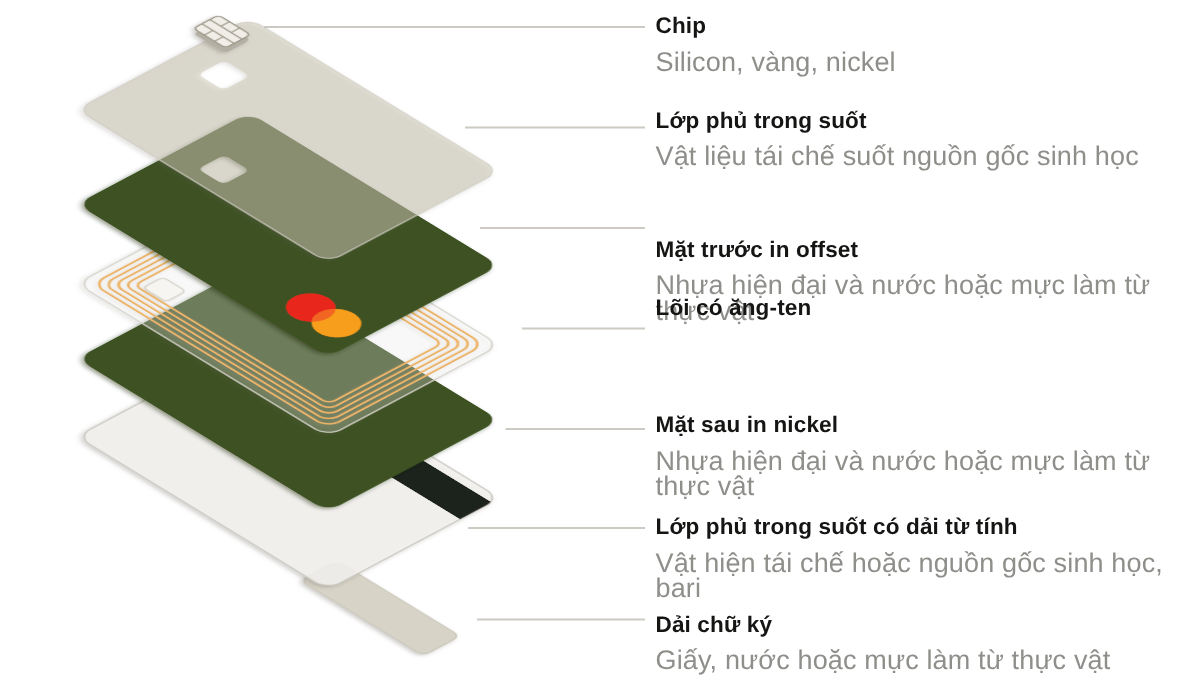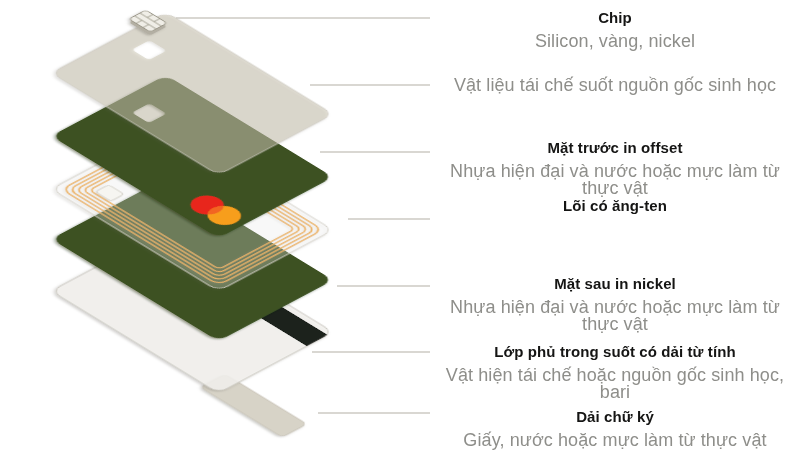--- a/index.html
+++ b/index.html
@@ -1,29 +1,29 @@
 <!DOCTYPE html>
 <html><head>
 <meta charset="utf-8">
 <style>
   html,body{margin:0;padding:0;background:#ffffff;}
   .stage{
     position:relative;width:800px;height:450px;background:#ffffff;overflow:hidden;
     font-family:"Liberation Sans","DejaVu Sans",sans-serif;
   }
   .diagram{position:absolute;left:0;top:0;}
-  .labels{position:absolute;left:437px;top:0;width:356px;height:450px;text-align:center;}
+  .labels{position:absolute;left:437px;top:0;width:356px;height:450px;}
   .label-block{position:absolute;left:0;width:356px;}
   .label-title{
     font-size:15px;font-weight:700;color:#151514;line-height:19px;letter-spacing:.1px;
   }
   .label-sub{
     font-size:18px;font-weight:400;color:#8e8e8a;line-height:17px;margin-top:6px;letter-spacing:.1px;
   }
-  .b1{top:8px;} .b2{top:71px;} .b3{top:138px;} .b4{top:196px;}
+  .b1{top:8px;} .b2{top:71px;} .b3{top:157px;} .b4{top:196px;}
   .b5{top:274px;} .b6{top:342px;} .b7{top:407px;}
 </style>
 </head>
 <body>
 
 <div class="stage">
 
   <svg class="diagram" width="440" height="450" viewBox="0 0 440 450">
     <defs>
       <filter id="fG" x="-25%" y="-25%" width="160%" height="170%">
@@ -98,20 +98,21 @@
       <path d="M -12.5 -3 H 12.5 M -12.5 3 H 12.5 M -4 -9.5 V -3 M 4 -9.5 V -3 M -4 3 V 9.5 M 4 3 V 9.5" fill="none" stroke="#9b9789" stroke-width="0.9"></path>
     </g>
   </svg>
 
   <div class="labels">
     <div class="label-block b1">
       <div class="label-title">Chip</div>
       <div class="label-sub">Silicon, vàng, nickel</div>
     </div>
     <div class="label-block b2">
+      <div class="label-title">Lớp phủ trong suốt</div>
       <div class="label-sub">Vật liệu tái chế suốt nguồn gốc sinh học</div>
     </div>
     <div class="label-block b3">
       <div class="label-title">Mặt trước in offset</div>
       <div class="label-sub">Nhựa hiện đại và nước hoặc mực làm từ thực vật</div>
     </div>
     <div class="label-block b4">
       <div class="label-title">Lõi có ăng-ten</div>
     </div>
     <div class="label-block b5">

